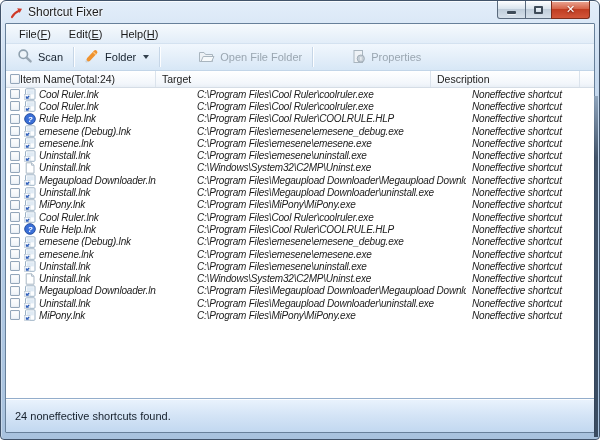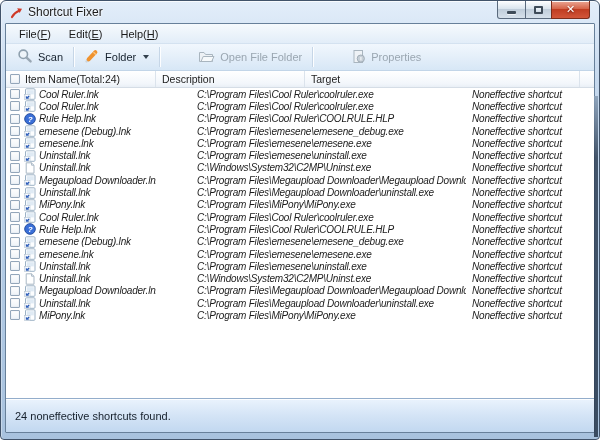--- a/index.html
+++ b/index.html
@@ -61,21 +61,21 @@
   .tb-btn { display:flex; align-items:center; gap:5px; padding:0 9px; font-size:11px; color:#17222e; }
   .tb-btn.disabled { color:#9aa6b1;margin-left:28px; }
   .tb-sep { width:1px; margin:2px 1px; background:#c6d6e7; box-shadow:1px 0 0 rgba(255,255,255,.9); }
   .caret { width:0; height:0; border-left:3px solid transparent; border-right:3px solid transparent; border-top:4px solid #33404d; margin-left:2px; }
 
   
   .list-header { height:17px; flex:none; display:flex; align-items:center;
     background:linear-gradient(180deg,#ffffff 0%,#f2f6fb 80%,#e9eff6 100%);
     border-bottom:1px solid #d5dde6; font-size:10.5px; color:#222; }
   .hc { height:100%; display:flex; align-items:center; border-right:1px solid #dbe3ec; padding-left:4px; overflow:hidden; white-space:nowrap; }
-  .hc1 { width:150px; gap:5px; }
+  .hc1 { width:150px; }
   .hc2 { width:275px; padding-left:6px; }
   .hc3 { width:149px; padding-left:6px; }
   .hc-fill { flex:1; border-right:none; }
 
   
   .list-rows { flex:1; background:#fff; overflow:hidden; }
   .row { height:12.3px; display:flex; align-items:center; font-size:10px; letter-spacing:-0.2px; color:#1b1b1b; white-space:nowrap; }
   .cell { overflow:hidden; height:100%; display:flex; align-items:center;font-style:italic; }
   .c1 { width:150px; padding-left:4px; gap:3px; flex:none; }
   .c2 { width:275px; padding-left:6px; flex:none;margin-left:35px; }
@@ -172,26 +172,26 @@
         </span>
         <span>Properties</span>
       </div>
     </div>
 
     <div class="list-header">
       <div class="hc hc1">
         <span class="cb"></span>
         <span>Item Name(Total:24)</span>
       </div>
+      <div class="hc hc2">
+          <span>Target</span>
+        </div>
       <div class="hc hc3">
           <span>Description</span>
         </div>
-      <div class="hc hc2">
-          <span>Target</span>
-        </div>
       <div class="hc hc-fill"></div>
     </div>
 
     <div class="list-rows">
         <div class="row" data-icon="shortcut">
     <span class="cell c1">
       <span class="cb"></span>
       <span class="file-icon">
         <svg class="ic ic-shortcut" width="12" height="12" viewBox="0 0 12 12">
           <rect x="1.5" y="0.8" width="9.5" height="10.5" rx="1" fill="#fdfeff" stroke="#9db2c5"></rect>

